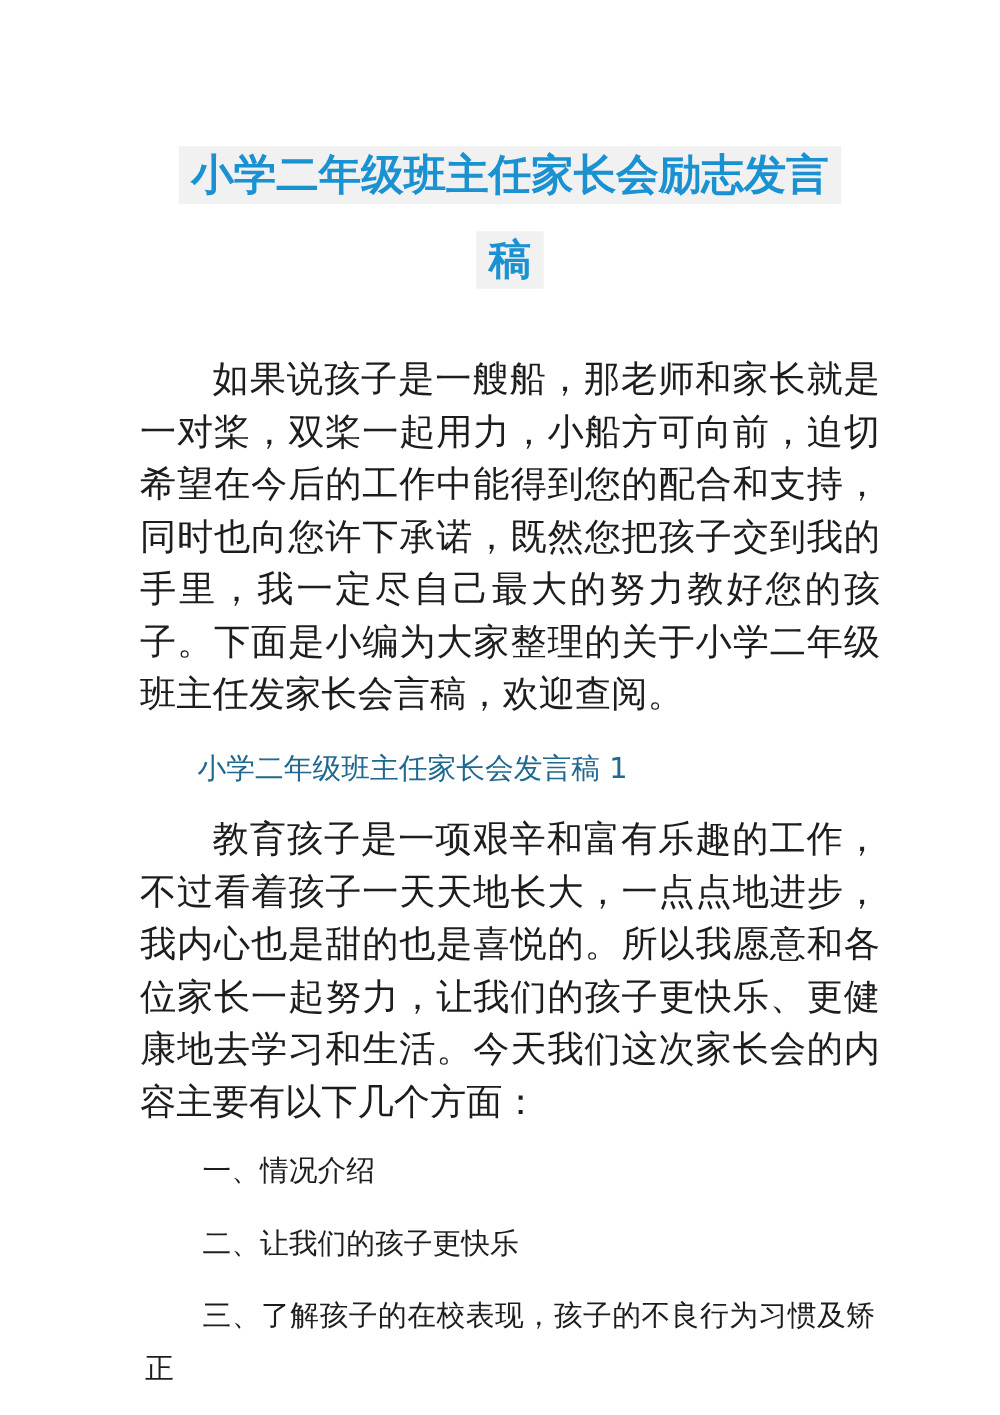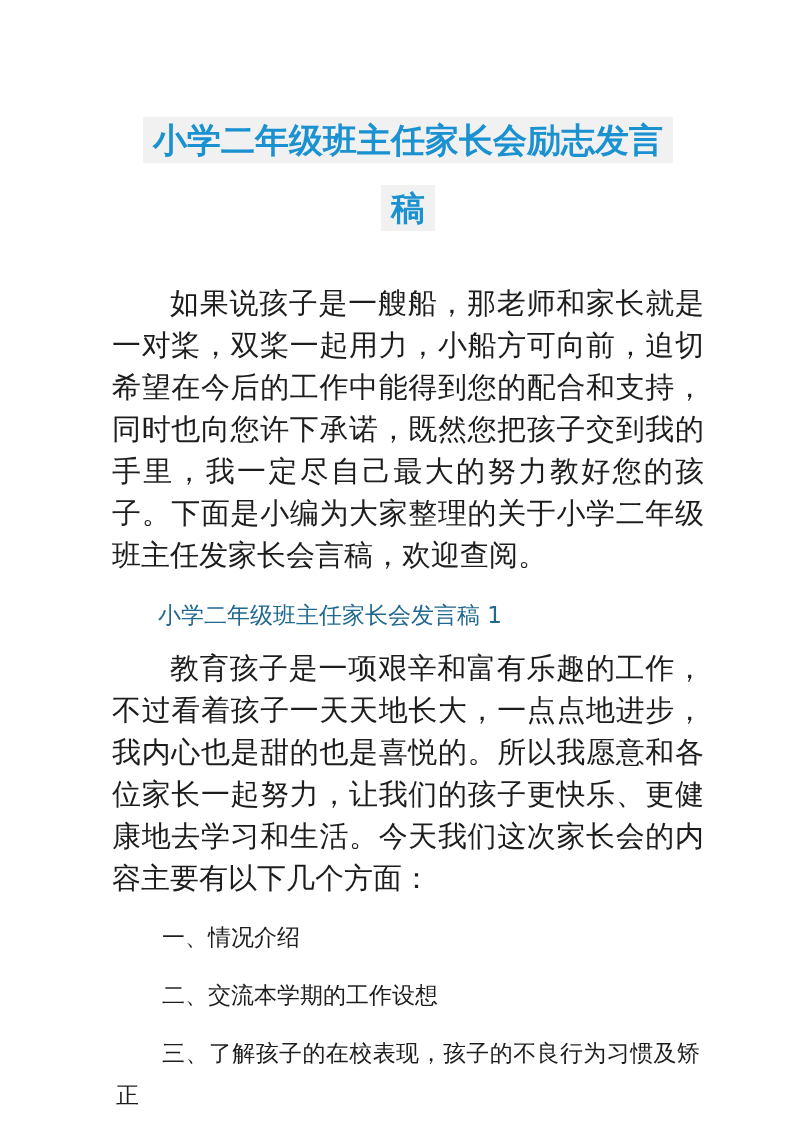--- a/index.html
+++ b/index.html
@@ -45,21 +45,21 @@
   .para.intro { margin-top: 40px; }
   .section-heading {
     margin-top: 18px;
     text-indent: 2em;
     font-family: "DejaVu Sans", "Liberation Sans", sans-serif;
     font-weight: normal;
     font-size: 23px;
     line-height: 42px;
     color: #20688f;
   }
-  .para.section-body { margin-top: 14px; font-family: Liberation Mono, monospace; }
+  .para.section-body { margin-top: 14px; }
   .agenda { list-style: none; }
   .agenda-item {
     font-size: 23px;
     line-height: 42px;
     text-indent: 2em;
     text-align: justify;
     margin-top: 16px;
     color: #1d1d1d;
     font-family: "DejaVu Serif", "Liberation Serif", serif;
   }
@@ -75,18 +75,18 @@
   <div class="content">
 
     <p class="para intro">如果说孩子是一艘船，那老师和家长就是一对桨，双桨一起用力，小船方可向前，迫切希望在今后的工作中能得到您的配合和支持，同时也向您许下承诺，既然您把孩子交到我的手里，我一定尽自己最大的努力教好您的孩子。下面是小编为大家整理的关于小学二年级班主任发家长会言稿，欢迎查阅。</p>
 
     <h2 class="section-heading">小学二年级班主任家长会发言稿 1</h2>
 
     <p class="para section-body">教育孩子是一项艰辛和富有乐趣的工作，不过看着孩子一天天地长大，一点点地进步，我内心也是甜的也是喜悦的。所以我愿意和各位家长一起努力，让我们的孩子更快乐、更健康地去学习和生活。今天我们这次家长会的内容主要有以下几个方面：</p>
 
     <div class="agenda">
       <p class="agenda-item">一、情况介绍</p>
-      <p class="agenda-item">二、交流本学期的工作设想</p>
+      <p class="agenda-item">二、让我们的孩子更快乐</p>
       <p class="agenda-item">三、了解孩子的在校表现，孩子的不良行为习惯及矫正</p>
     </div>
 
   </div>
 </div>
 
 </body></html>

